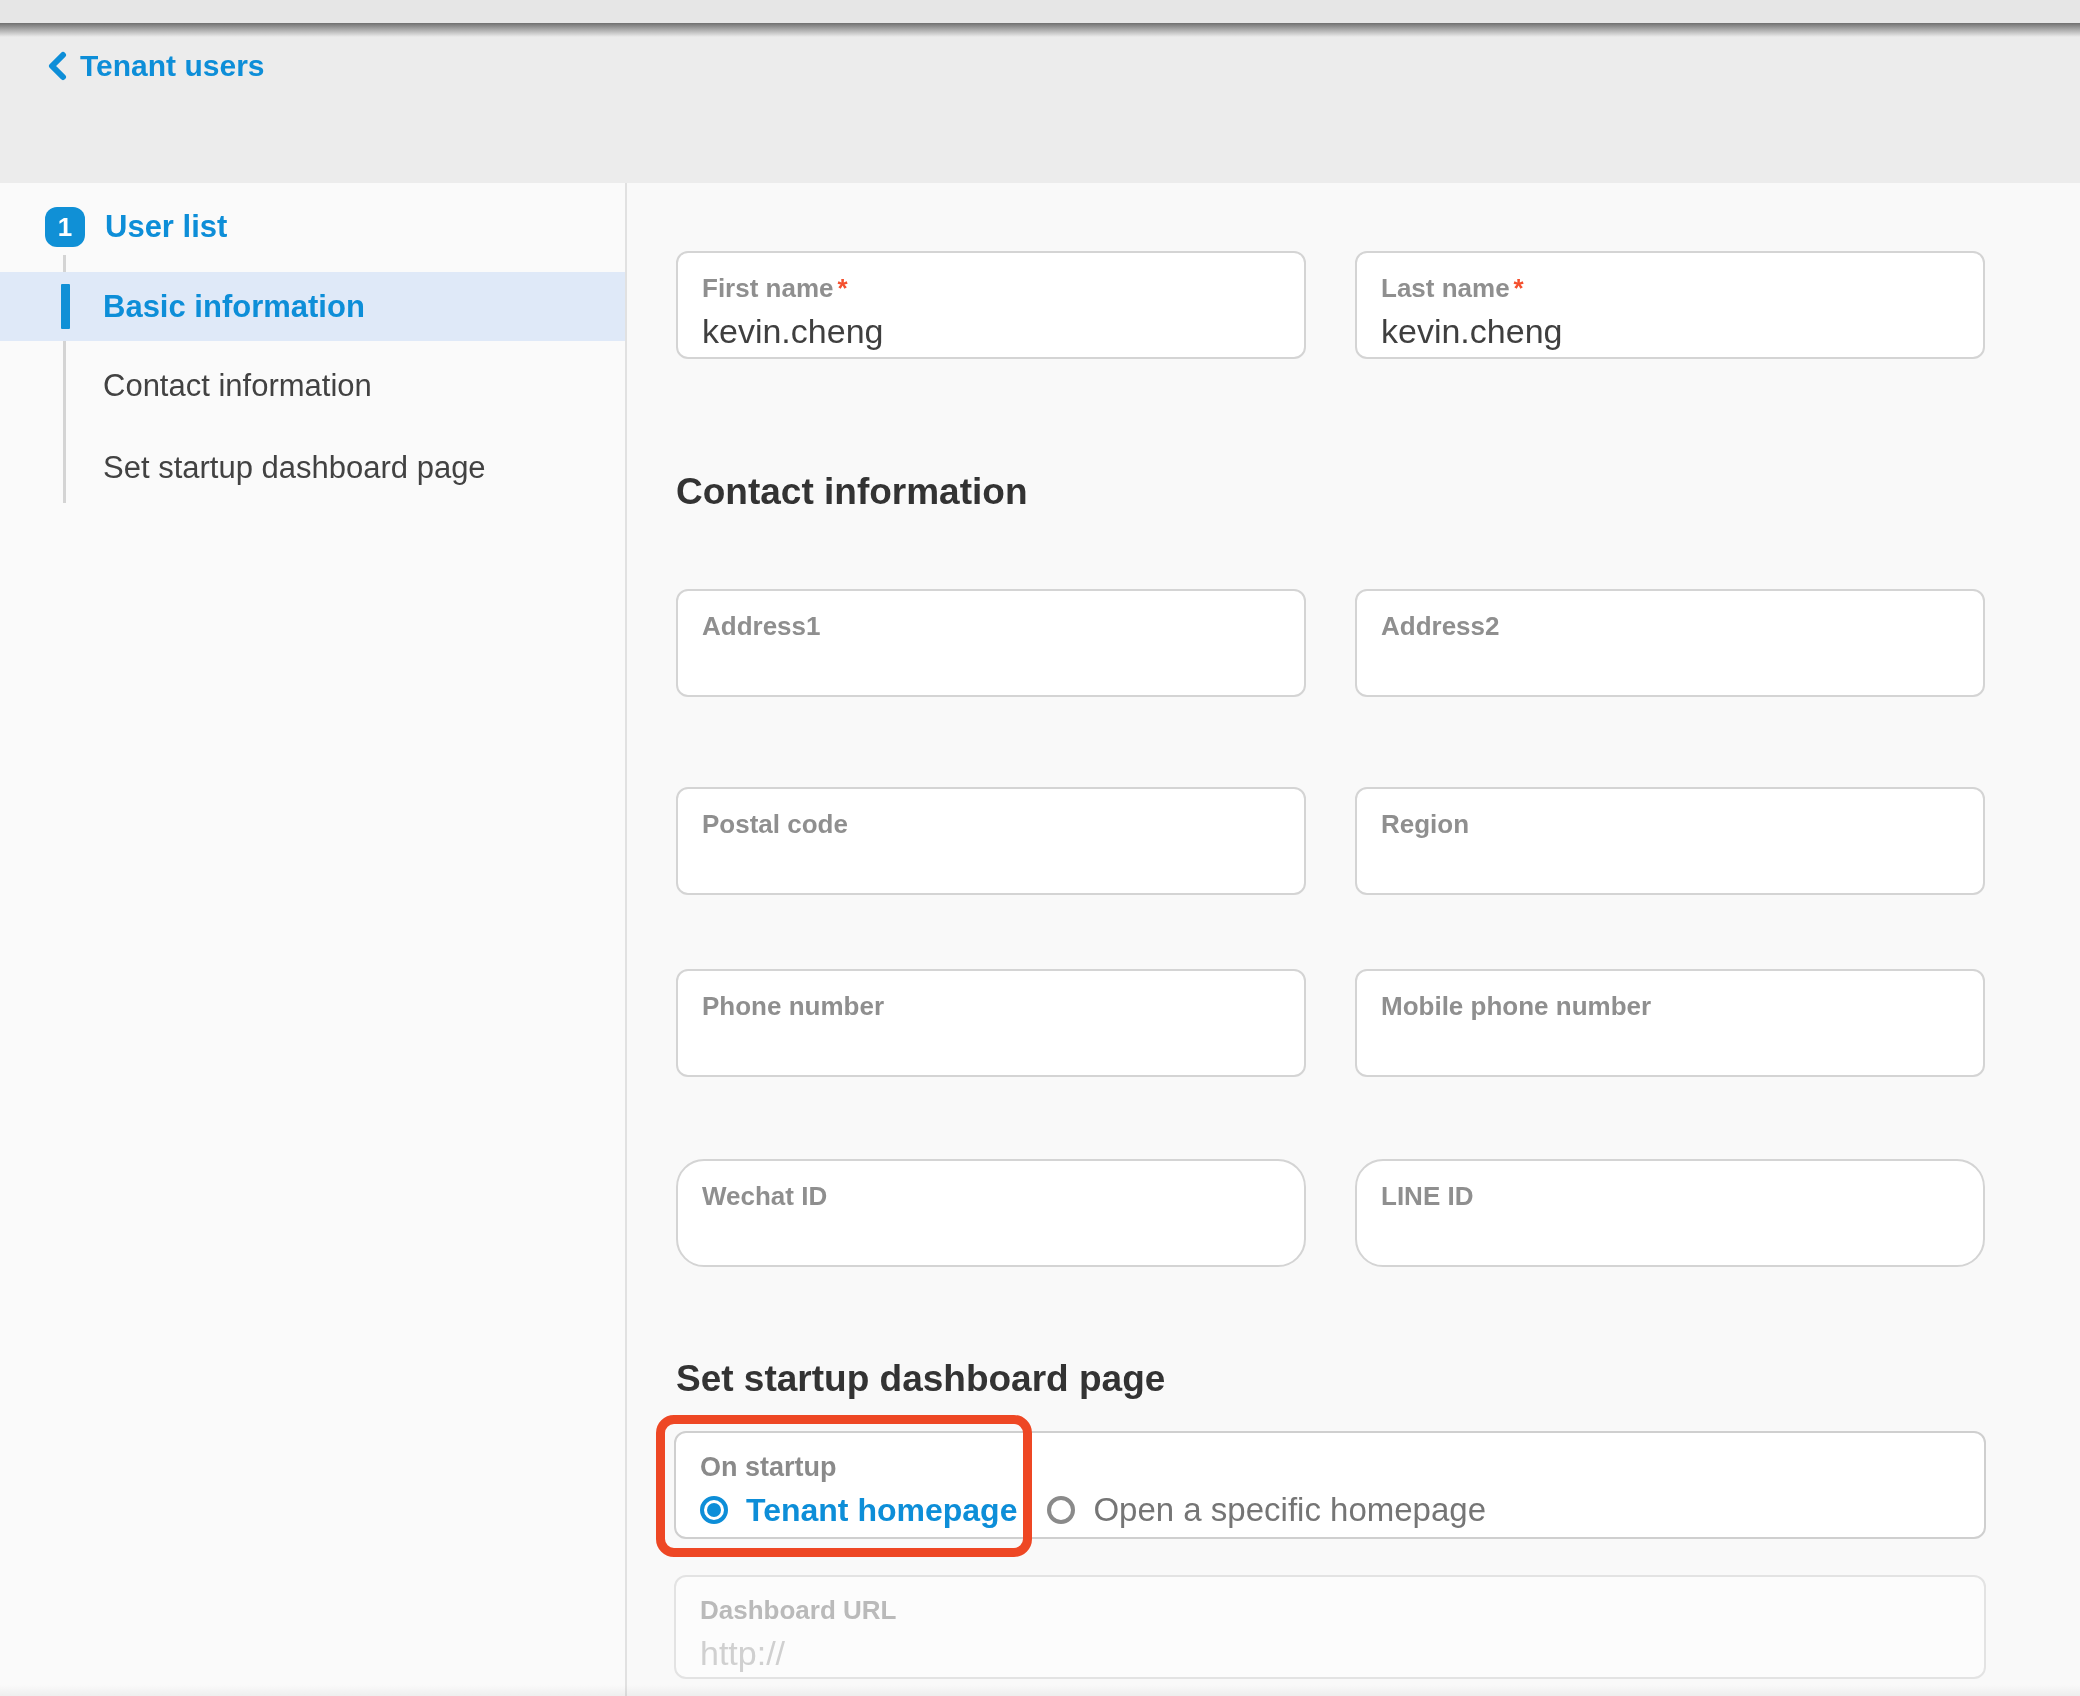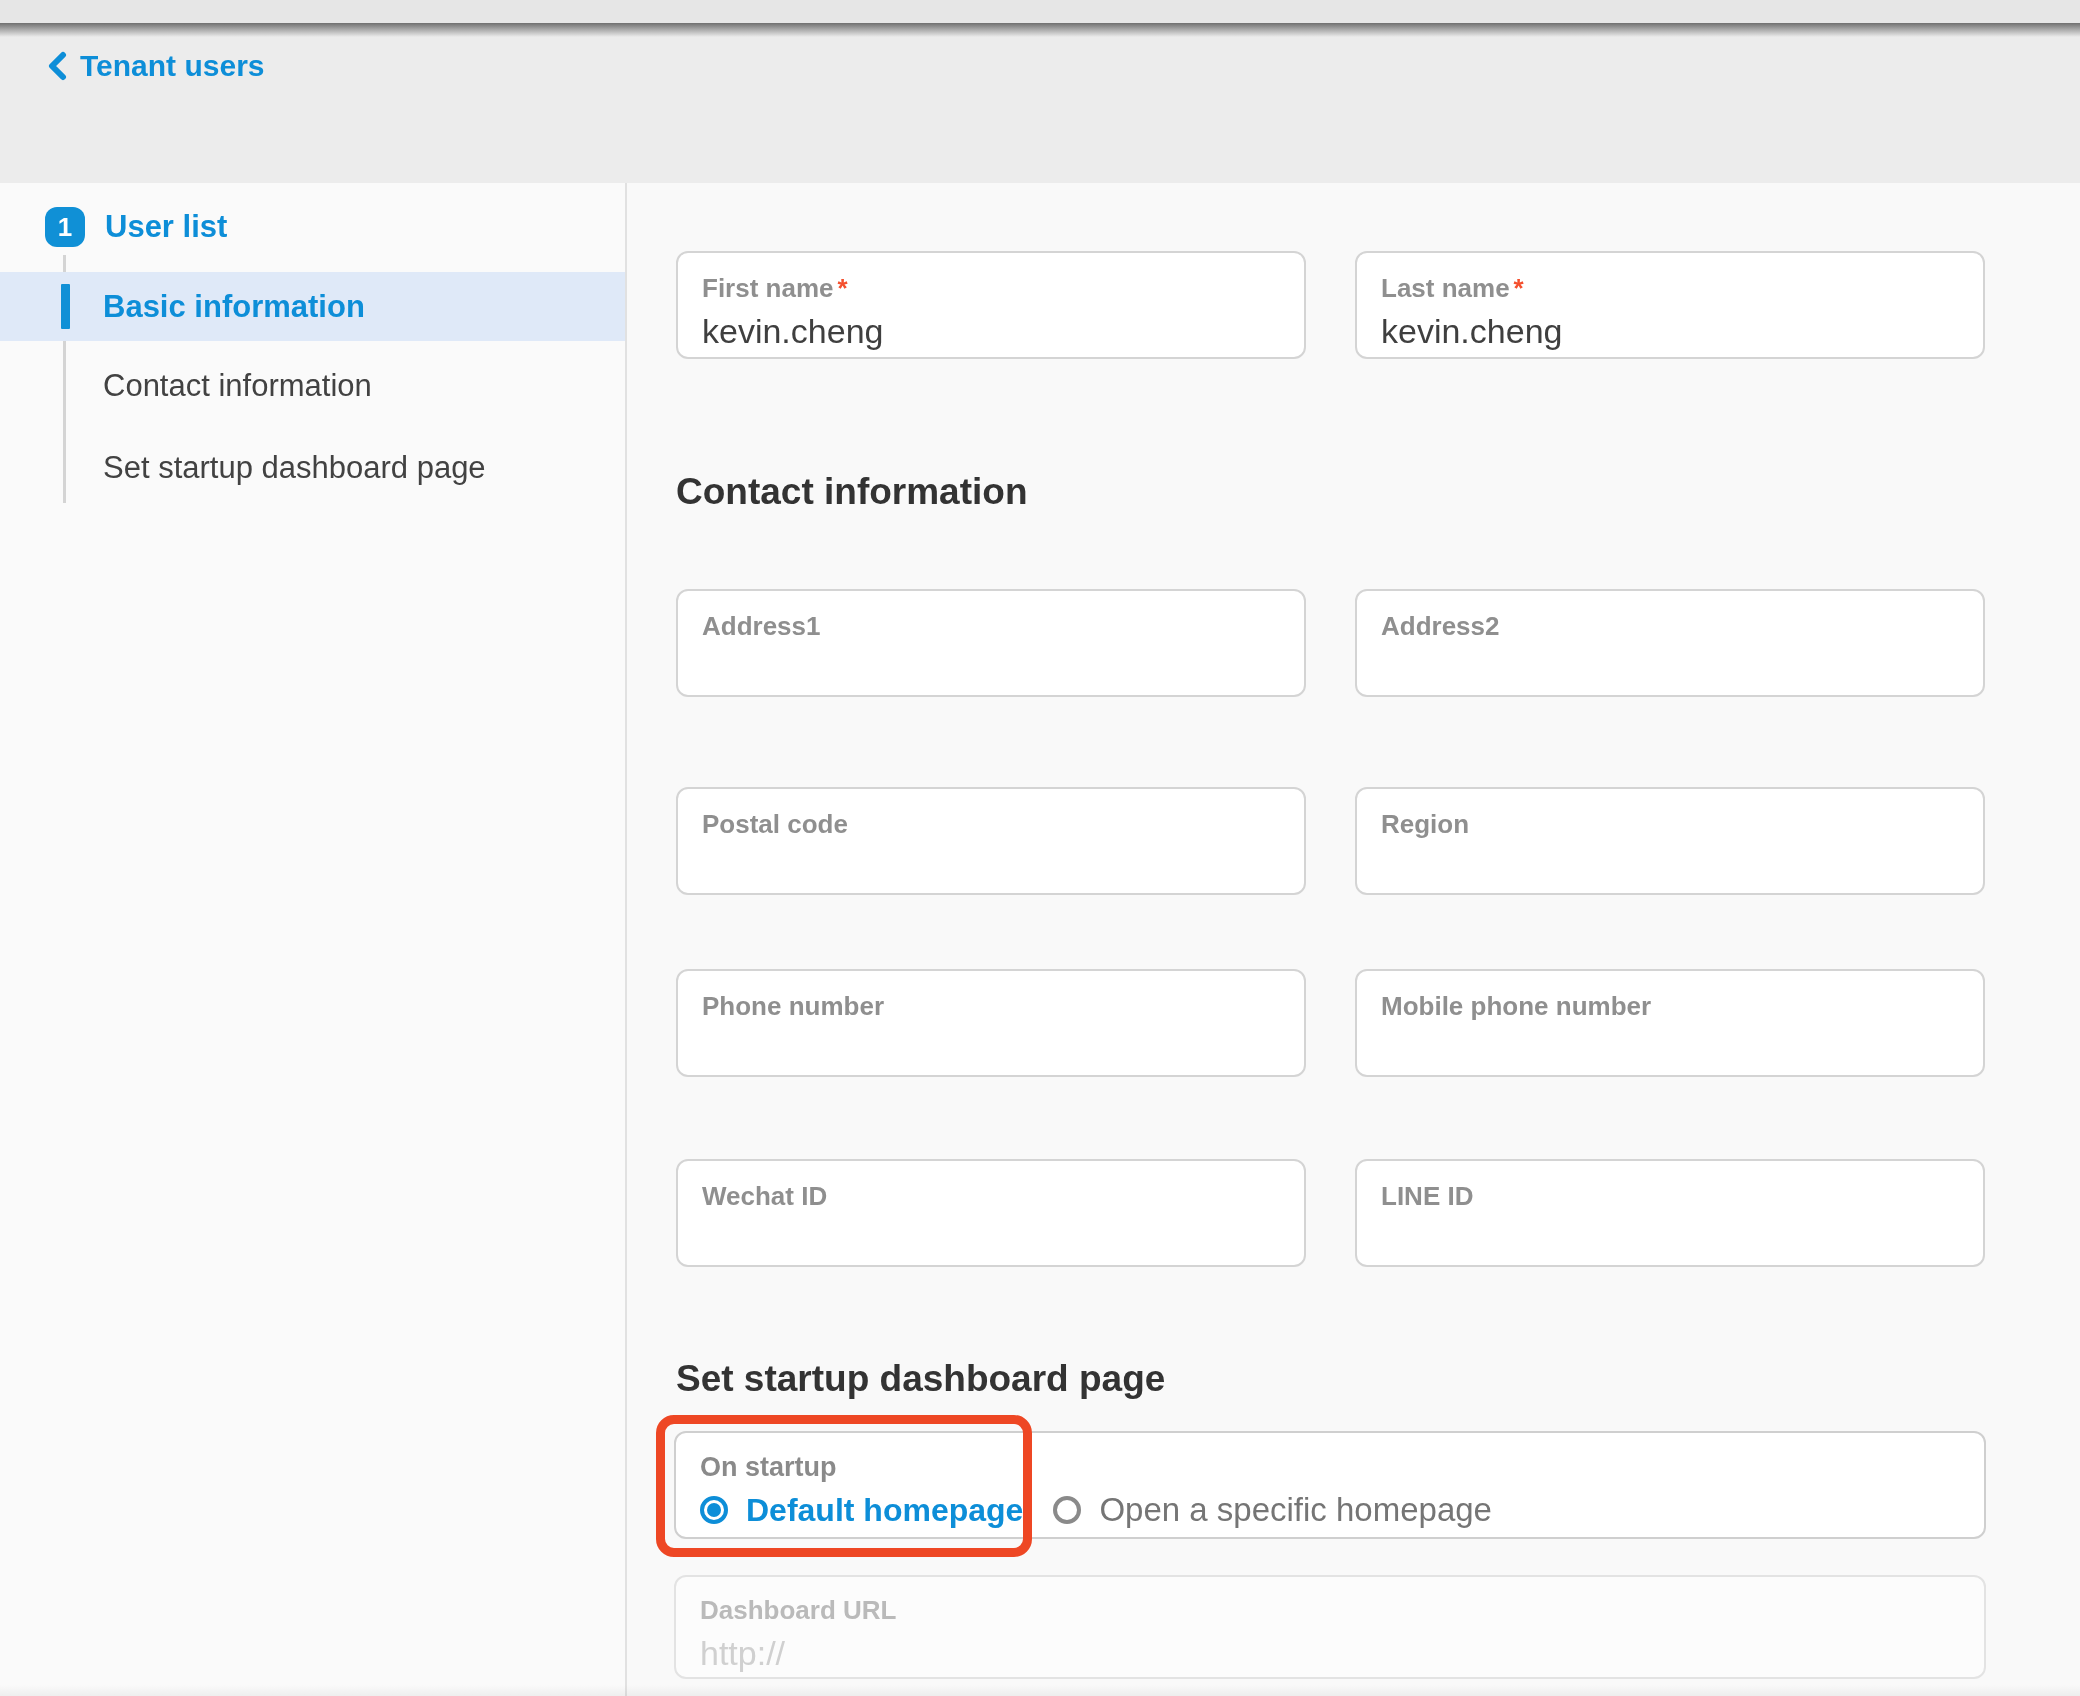--- a/index.html
+++ b/index.html
@@ -88,21 +88,21 @@
     font-family:Liberation Sans, sans-serif;
     font-size:34px;color:#3f3f3f;line-height:40px;
     padding:0;margin-top:8px;width:100%;
   }
   .col1{left:49px;}
   .col2{left:728px;}
   .r-name{top:68px;}
   .r-address{top:406px;}
   .r-postal{top:604px;}
   .r-phone{top:786px;}
-  .r-wechat{top:976px;}
+  .r-wechat{top:976px;border-radius:28px;}
   .section-heading{
     position:absolute;left:49px;margin:0;
     font-size:37px;font-weight:700;color:#333333;
   }
   .h-contact{top:288px;}
   .h-startup{top:1175px;}
   
   .startup-box{
     position:absolute;left:47px;top:1248px;width:1312px;height:108px;
     box-sizing:border-box;background:#ffffff;
@@ -243,21 +243,21 @@
       <span class="flabel">LINE ID</span>
       <input type="text" style="">
     </div>
 
     <h2 class="section-heading h-startup">Set startup dashboard page</h2>
 
     <div class="startup-box">
       <span class="flabel">On startup</span>
       <div class="radio-row">
         <span class="radio selected"></span>
-        <span class="radio-label-default">Default homepage</span>
+        <span class="radio-label-default">Tenant homepage</span>
         <span class="radio unselected radio2"></span>
         <span class="radio-label-specific">Open a specific homepage</span>
       </div>
     </div>
 
     <div class="annotation-rect"></div>
 
     <div class="url-box">
       <span class="flabel">Dashboard URL</span>
       <input type="text" disabled="" placeholder="http://" style="">

